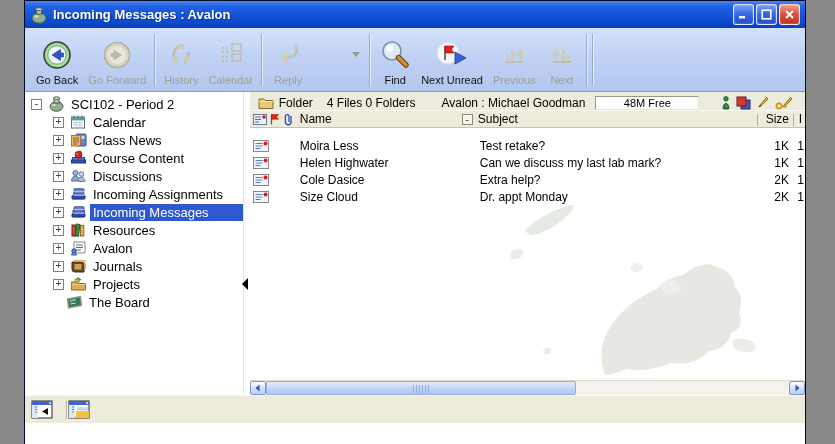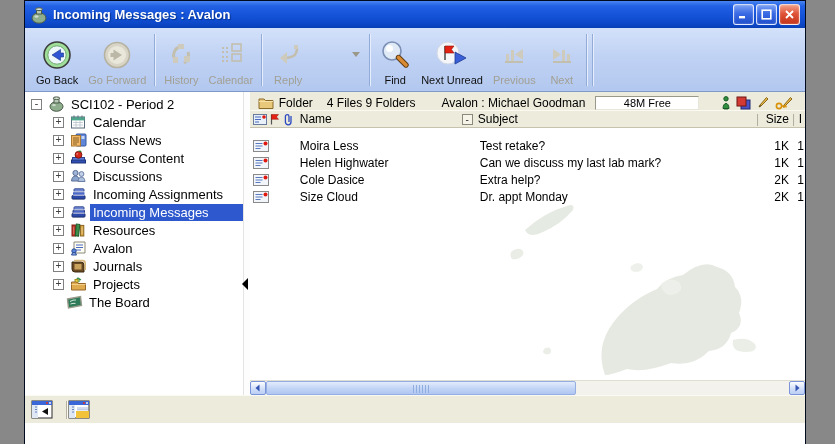--- a/index.html
+++ b/index.html
@@ -359,21 +359,21 @@
       <div class="split-arrow"></div>
     </div>
 
     <div class="right-panel">
       <div class="folder-bar">
         <svg width="16" height="13" viewBox="0 0 16 13">
           <path d="M1 2 h5 l1.5 1.5 h7.5 v8 h-14 Z" fill="#e8c87a" stroke="#8a6a2a"></path>
           <path d="M1 4.5 h14" stroke="#f6e0a8" stroke-width="1"></path>
         </svg>
         <span class="fb-label">Folder</span>
-        <span>4 Files 9 Folders</span>
+        <span>4 Files 0 Folders</span>
         <span class="fb-account">Avalon : Michael Goodman</span>
         <span class="free-box">48M Free</span>
         <span class="perm-icons">
           <svg width="8" height="14" viewBox="0 0 8 14">
             <circle cx="4" cy="2.8" r="2.2" fill="#2f8f3f" stroke="#1a5a24"></circle>
             <path d="M1 12.5 q0.4 -5 3 -5 t3 5 Z" fill="#2f8f3f" stroke="#1a5a24"></path>
             <path d="M3 12.5 v1.4 M5 12.5 v1.4" stroke="#1a5a24"></path>
           </svg>
           <svg width="15" height="14" viewBox="0 0 15 14">
             <rect x="5" y="4" width="9" height="9" fill="#4a52c8" stroke="#23286e"></rect>

